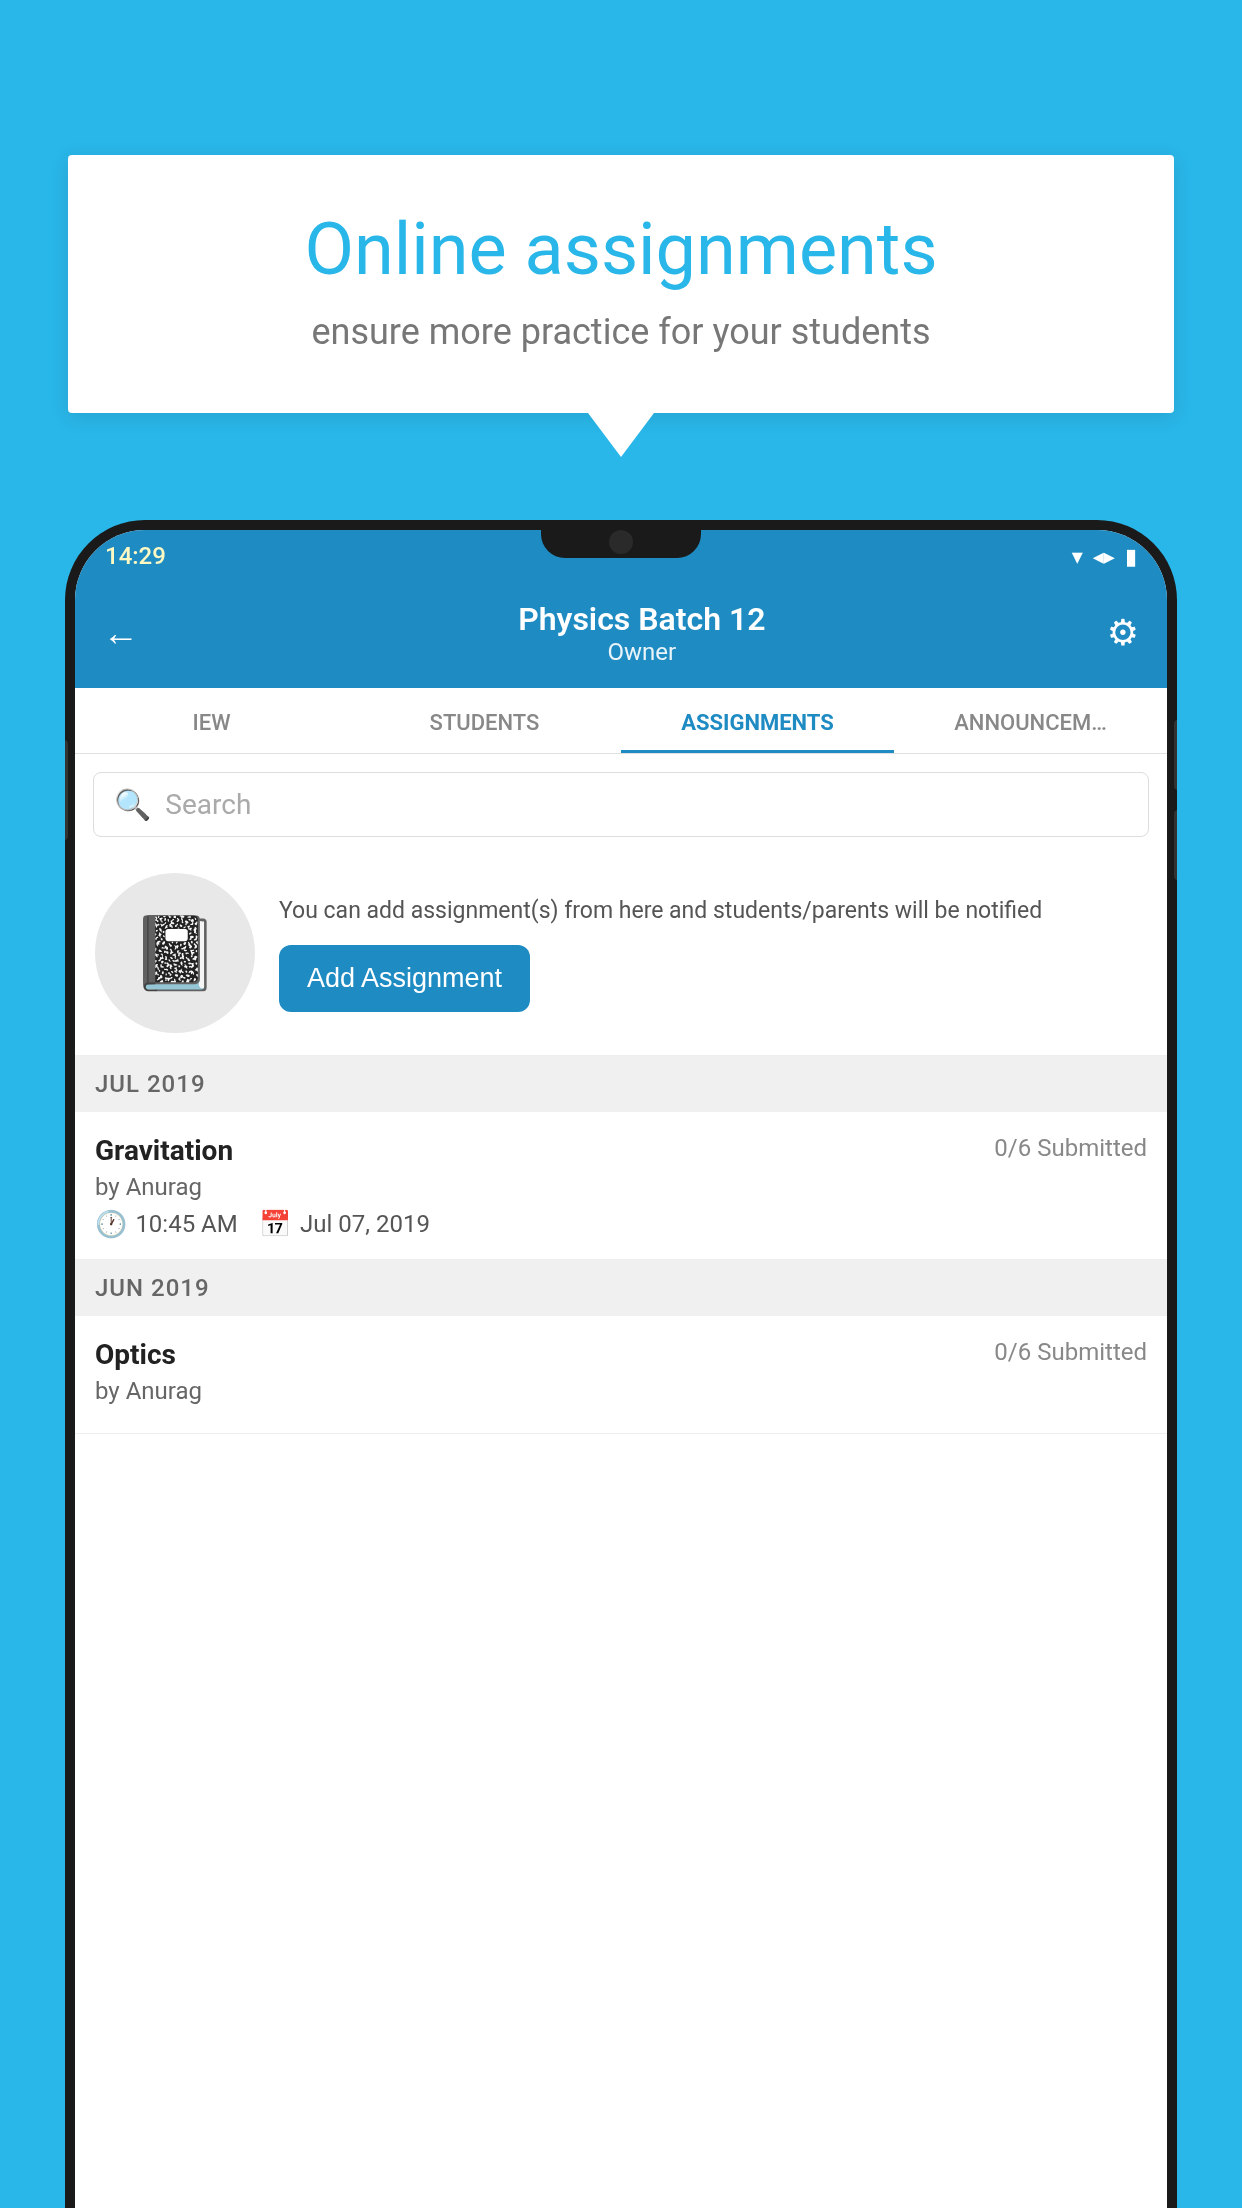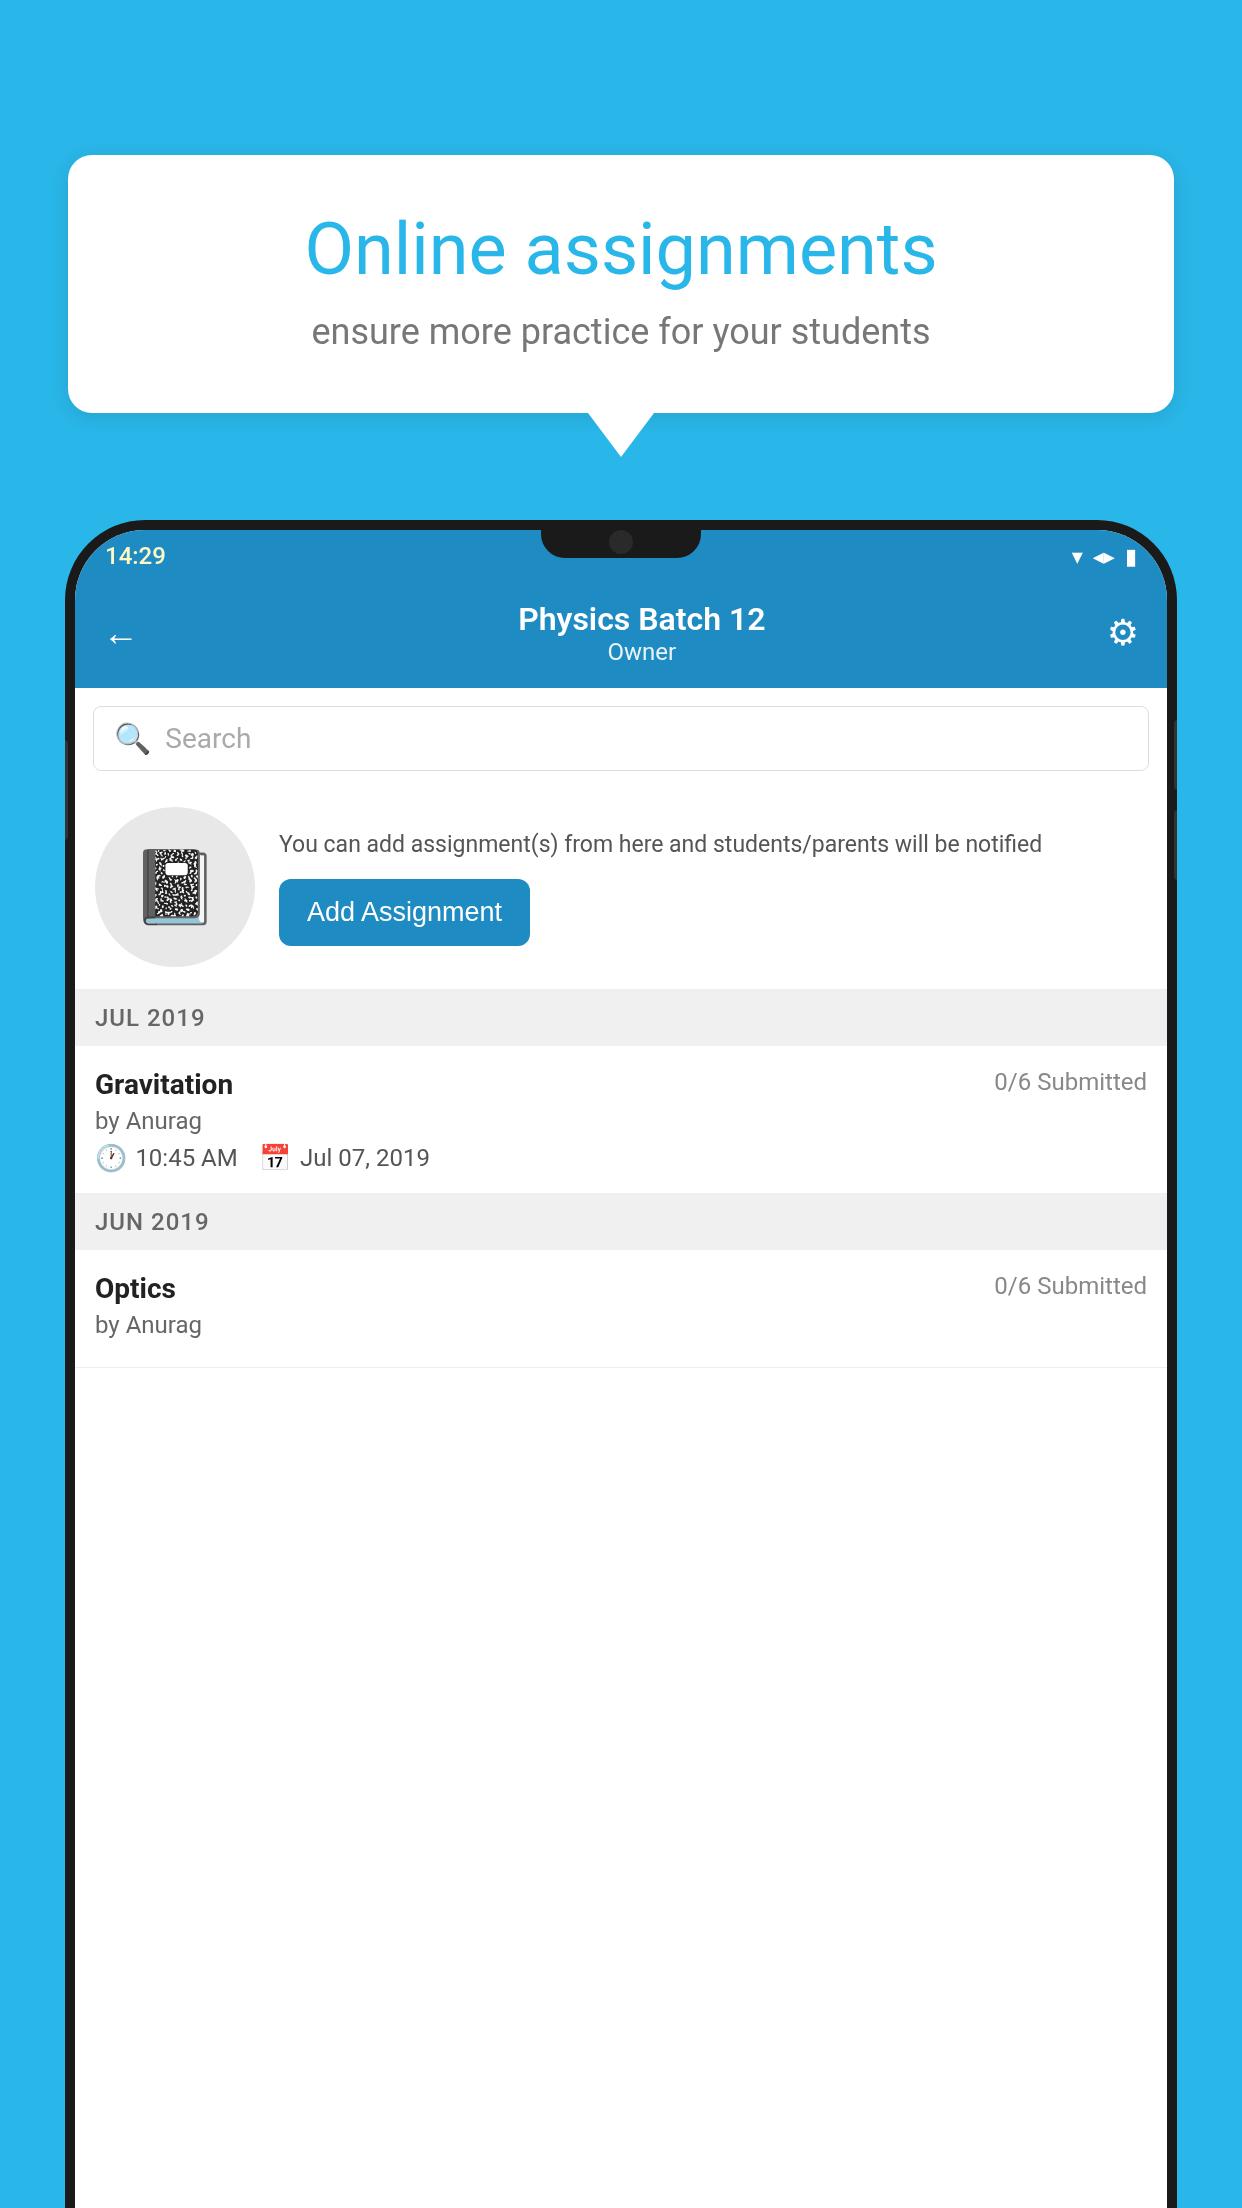--- a/index.html
+++ b/index.html
@@ -12,21 +12,21 @@
       position: relative;
     }
 
     
     .speech-bubble {
       position: absolute;
       top: 155px;
       left: 68px;
       right: 68px;
       background: white;
-      border-radius: 24px;
+      border-radius: 4px;
       padding: 55px 60px 60px 60px;
       box-shadow: 0 4px 20px rgba(0,0,0,0.1);
     }
     .speech-bubble::after {
       content: '';
       position: absolute;
       bottom: -44px;
       left: 50%;
       transform: translateX(-50%);
       width: 0;
@@ -353,20 +353,26 @@
 
     <div class="app-header">
       <span class="back-arrow">←</span>
       <div class="header-title-block">
         <div class="header-title">Physics Batch 12</div>
         <div class="header-subtitle">Owner</div>
       </div>
       <span class="settings-icon">⚙</span>
     </div>
 
+    <div class="tab-bar">
+      <div class="tab-item">IEW</div>
+      <div class="tab-item">STUDENTS</div>
+      <div class="tab-item active">ASSIGNMENTS</div>
+      <div class="tab-item">ANNOUNCEM…</div>
+    </div>
 
     <div class="content-area">
 
       <div class="search-bar">
         <span class="search-icon-el">🔍</span>
         <span class="search-input-text">Search</span>
       </div>
 
       <div class="promo-section">
         <div class="promo-icon-circle">

